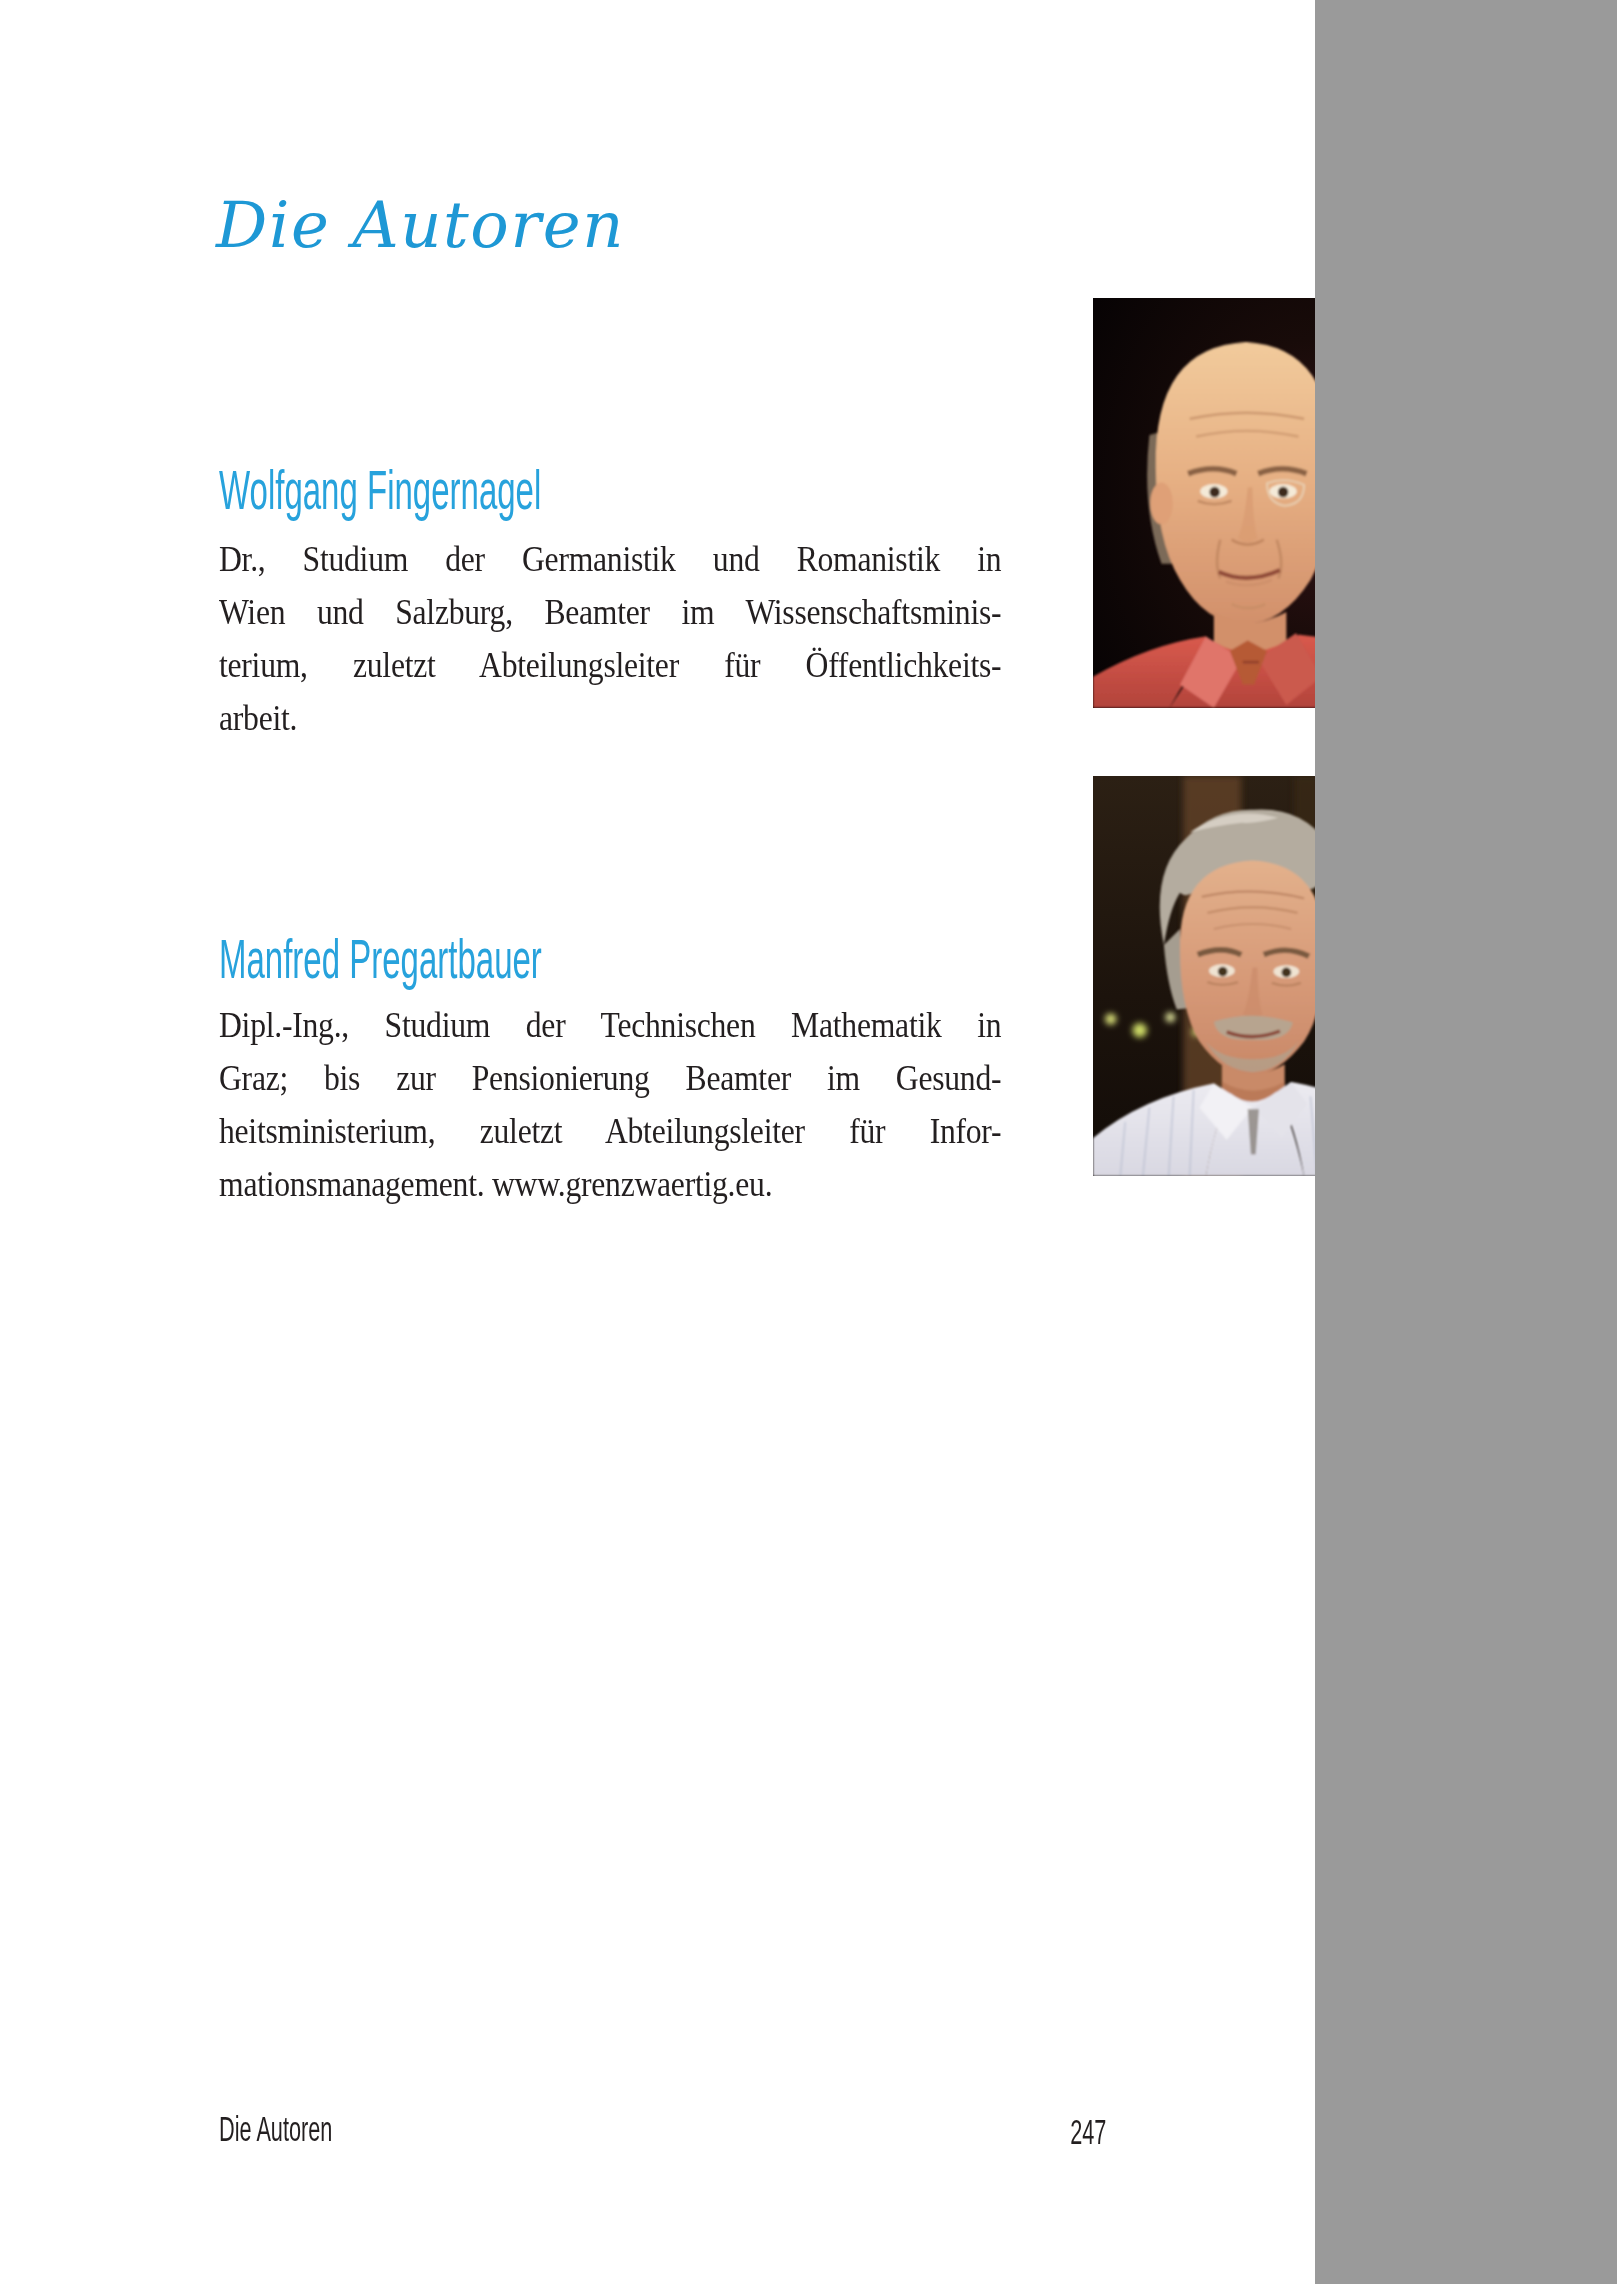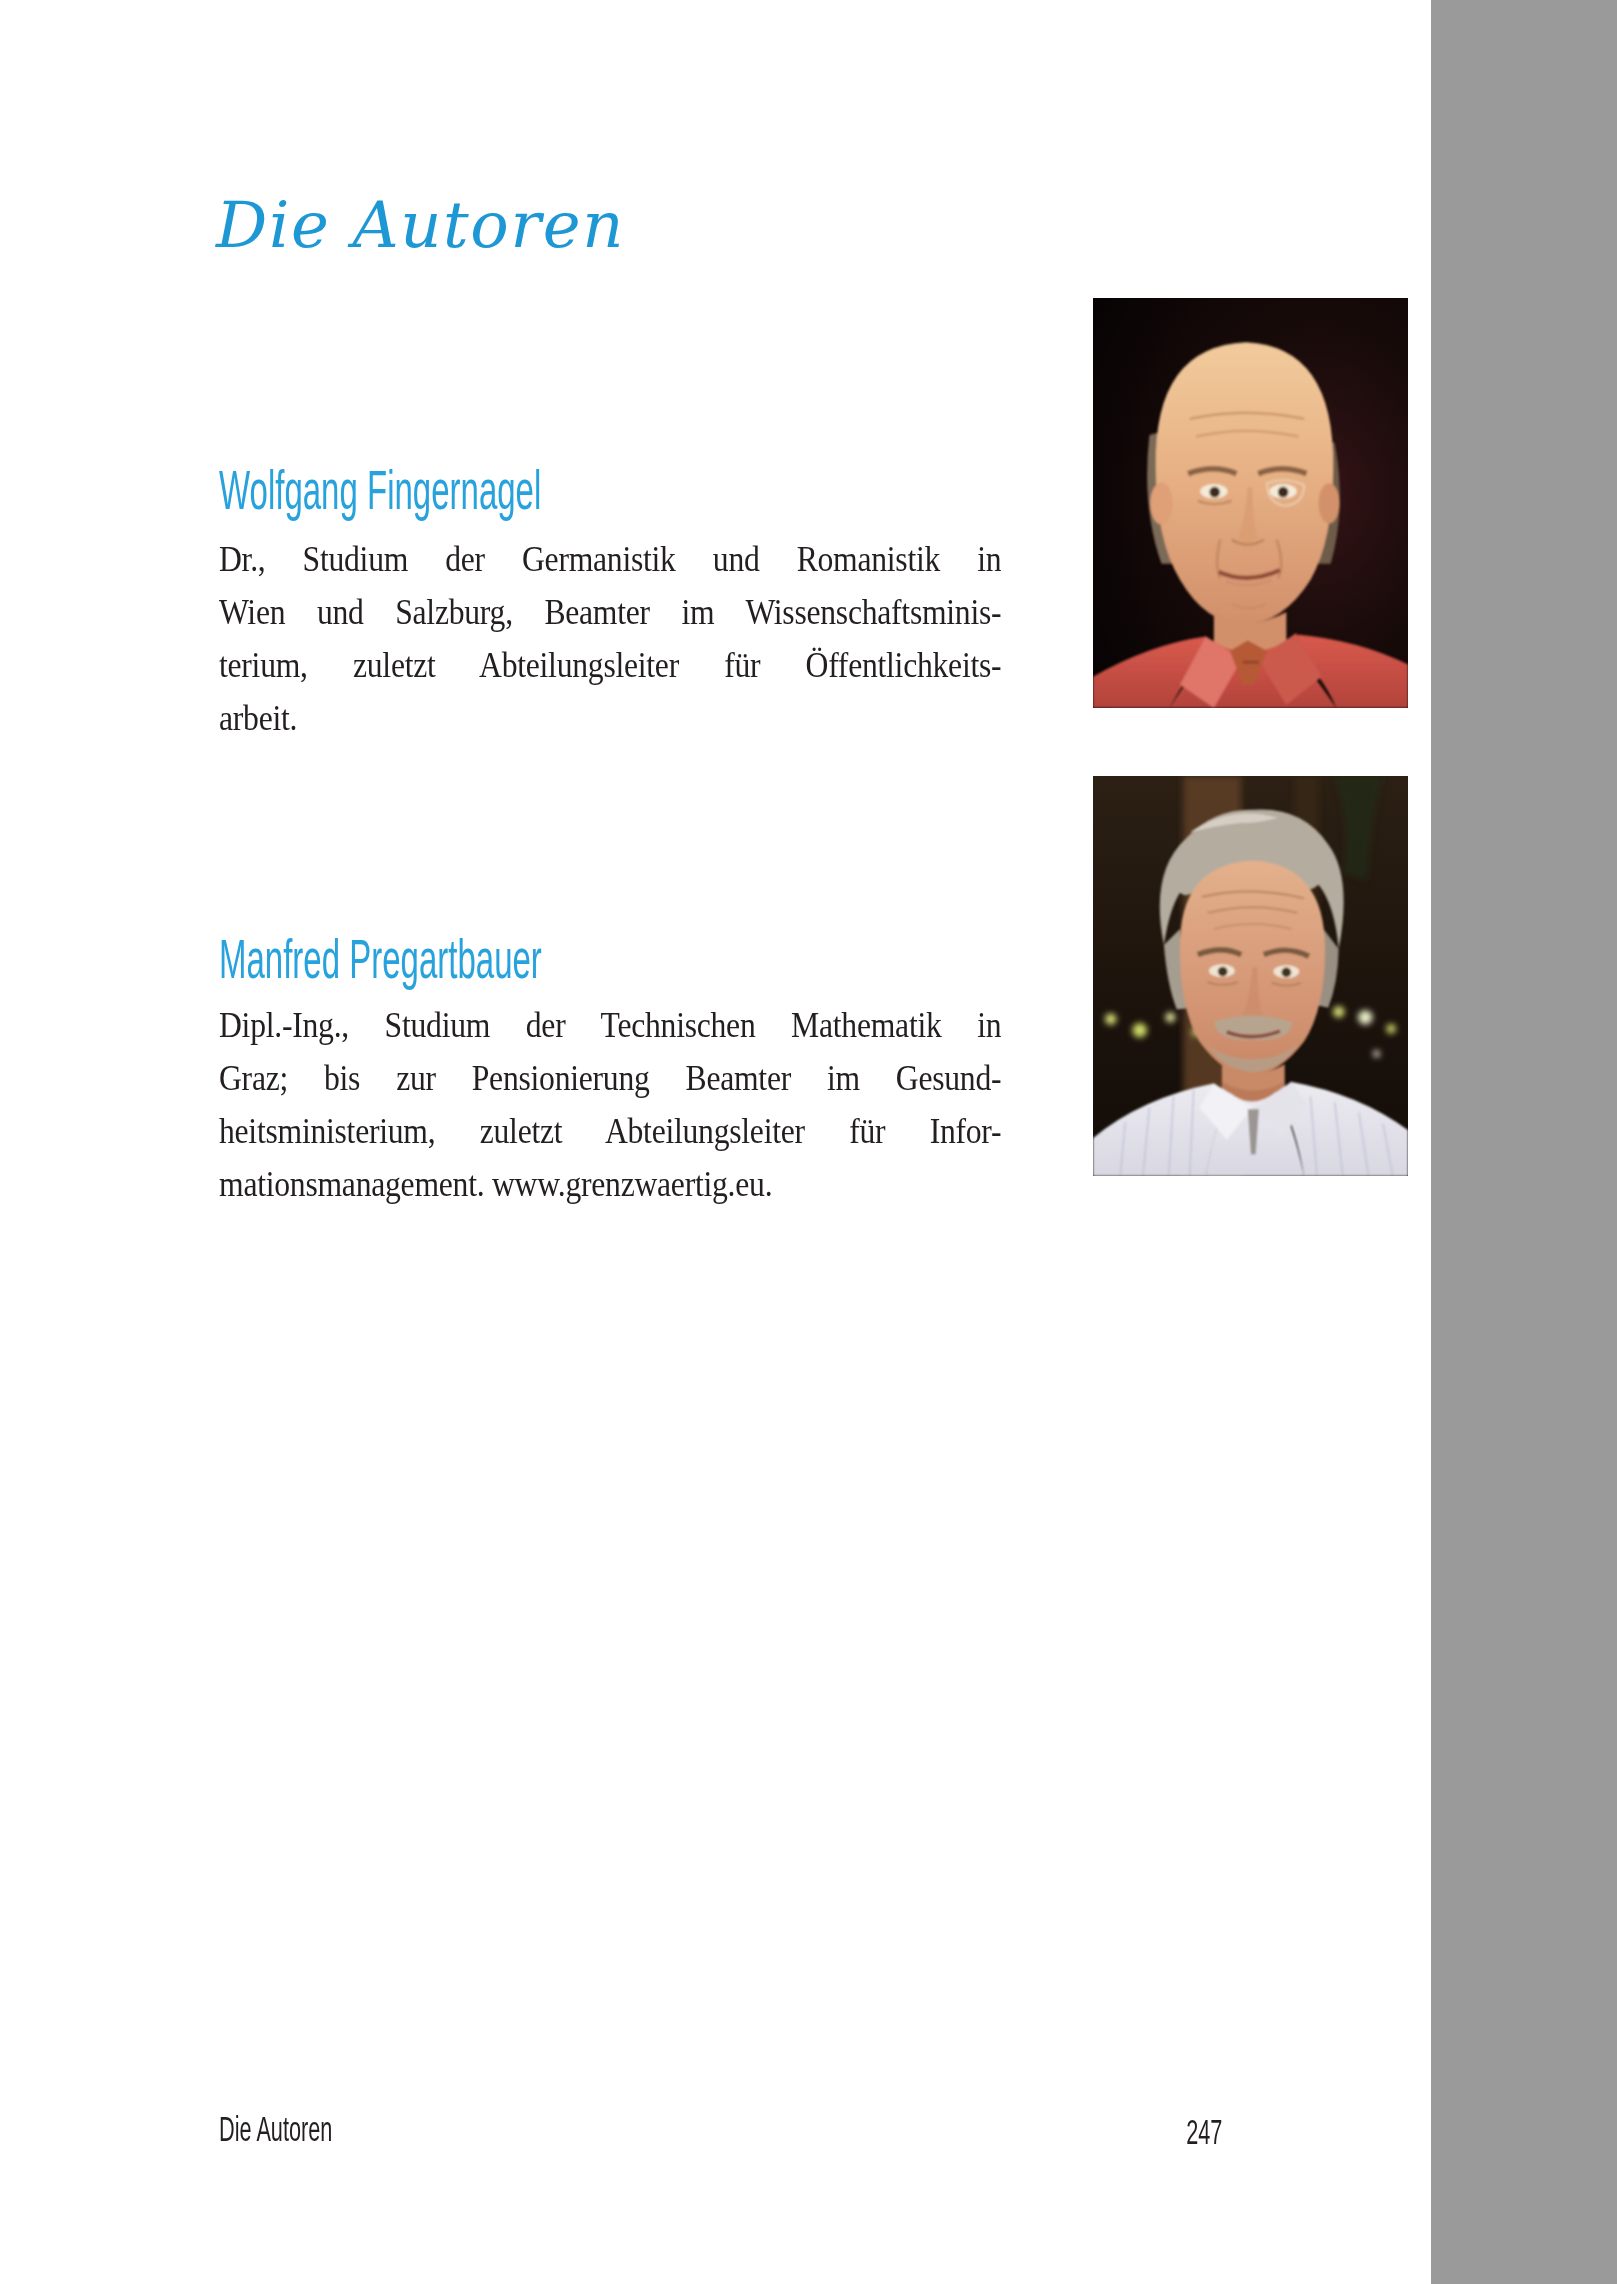--- a/index.html
+++ b/index.html
@@ -1,18 +1,18 @@
 <!DOCTYPE html>
 <html style="font-size:13px"><head>
 <meta charset="utf-8">
 <style>
   html,body{margin:0;padding:0;background:#9a9a9a;}
   .page{
     position:relative;
-    width:1431px;
+    width:1315px;
     height:2284px;
     background:#ffffff;
     font-family:"Liberation Serif", serif;
     overflow:hidden;
   }
   
   .chapter-title{
     position:absolute;
     left:216px;
     top:190px;

